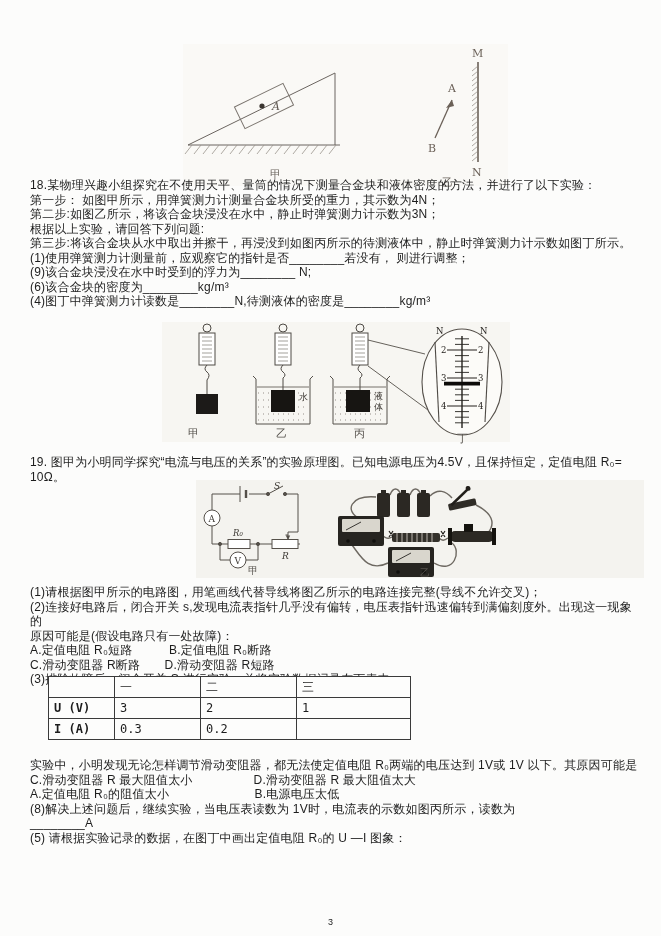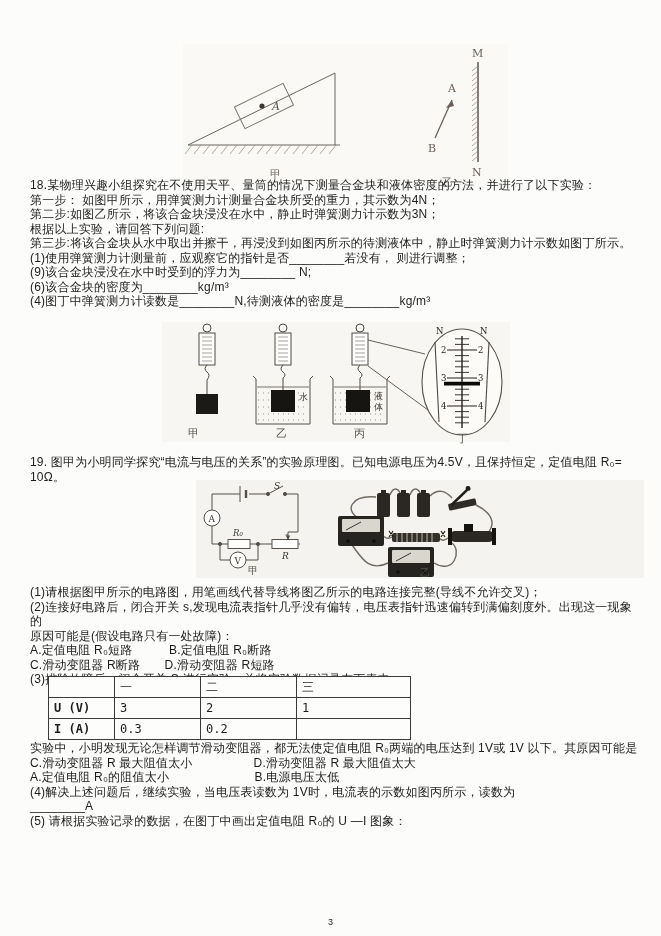--- a/index.html
+++ b/index.html
@@ -250,22 +250,22 @@
   </tr>
   <tr>
     <td>I (A)</td>
     <td>0.3</td>
     <td>0.2</td>
     <td></td>
   </tr>
 </tbody>
   </table>
 
-<div class="textblock" style="top:741px;">
+<div class="textblock" style="top:758px;">
   <div class="line">实验中，小明发现无论怎样调节滑动变阻器，都无法使定值电阻 R₀两端的电压达到 1V或 1V 以下。其原因可能是</div>
   <div class="line">C.滑动变阻器 R 最大阻值太小　　　　　D.滑动变阻器 R 最大阻值太大</div>
   <div class="line">A.定值电阻 R₀的阻值太小　　　　　　　B.电源电压太低</div>
-  <div class="line">(4)解决上述问题后，继续实验，当电压表读数为 1V时，电流表的示数如图丙所示，读数为</div>
+  <div class="line">(8)解决上述问题后，继续实验，当电压表读数为 1V时，电流表的示数如图丙所示，读数为</div>
   <div class="line">________A</div>
   <div class="line">(5) 请根据实验记录的数据，在图丁中画出定值电阻 R₀的 U —I 图象：</div>
 </div>
 
 <div class="pagenum">3</div>
 
 </body></html>

